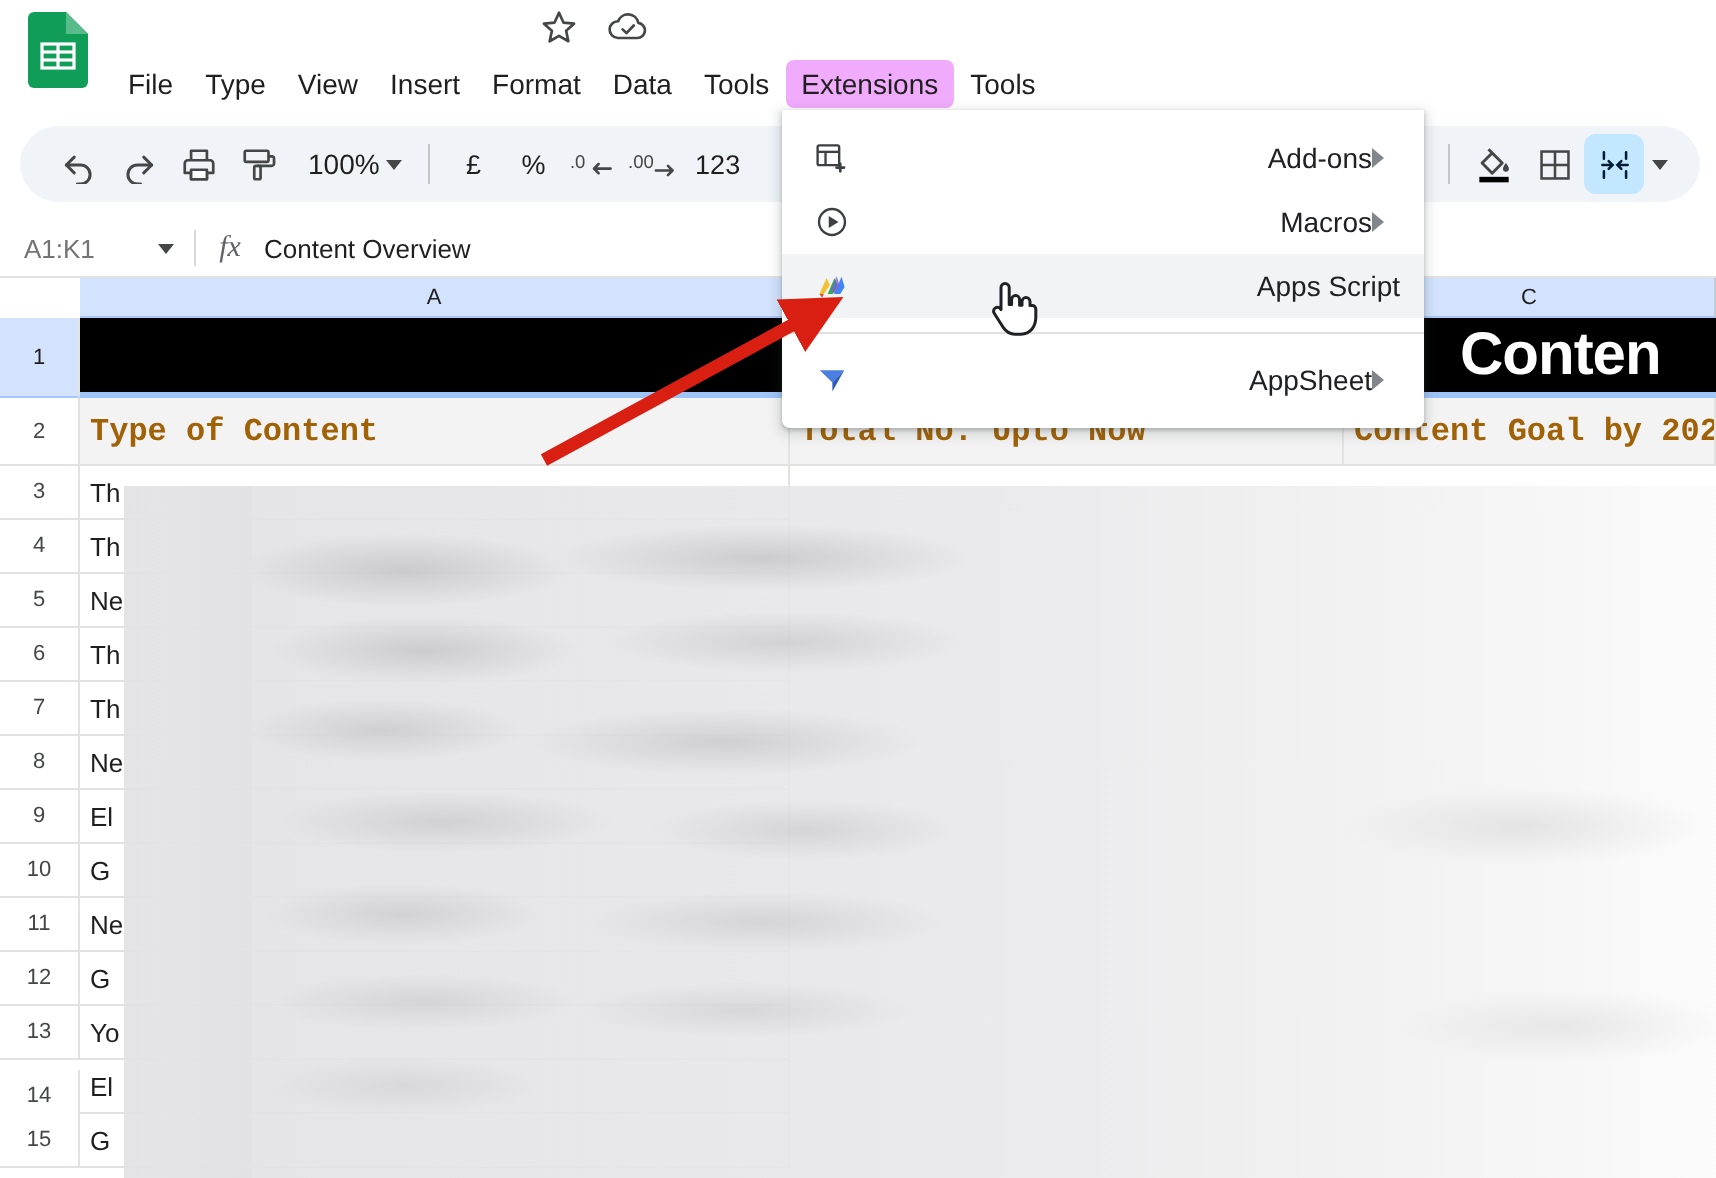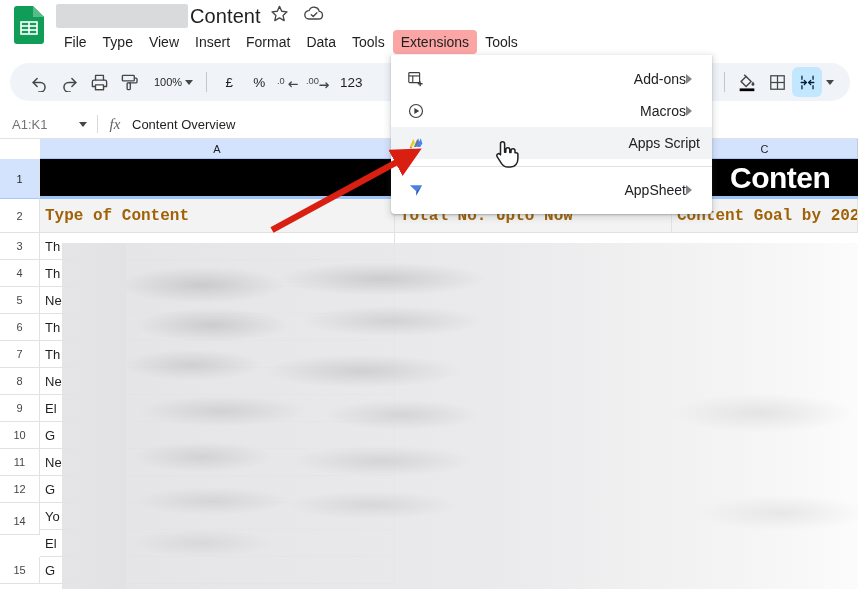--- a/index.html
+++ b/index.html
@@ -64,21 +64,21 @@
   .menu-item {
     font-size: 14px;
     color: #1f1f1f;
     padding: 3px 8px;
     border-radius: 4px;
     line-height: 18px;
     white-space: nowrap;
     cursor: default;
   }
   .menu-item.active {
-    background: #fca5a5;
+    background: #f0abfc;
   }
 
   
   .toolbar {
     position: absolute; left: 10px; top: 63px;
     width: 840px; height: 38px;
     background: #f0f4f9;
     border-radius: 20px;
     display: flex; align-items: center;
     padding-left: 14px;
@@ -92,21 +92,21 @@
     color: #444746;
     cursor: default;
   }
   .tb-btn.square-active {
     background: #c2e7ff;
     border-radius: 6px;
     color: #001d35;
   }
   .tb-zoom {
     display: flex; align-items: center; gap: 3px;
-    font-size: 11px; color: #1f1f1f;
+    font-size: 14px; color: #1f1f1f;
     padding: 0 6px 0 10px;
     height: 28px;
     cursor: default;
   }
   .tb-sep {
     width: 1px; height: 20px;
     background: #c4c7c5;
     margin: 0 7px;
     flex: none;
   }
@@ -331,24 +331,20 @@
         <path d="M19 0l11 11H19z" fill="#57bb8a"></path>
         <g fill="none" stroke="#ffffff" stroke-width="1.6">
           <rect x="7" y="16" width="16" height="12"></rect>
           <line x1="7" y1="20" x2="23" y2="20"></line>
           <line x1="7" y1="24" x2="23" y2="24"></line>
           <line x1="15" y1="16" x2="15" y2="28"></line>
         </g>
       </svg>
     </div>
 
-    <div class="doc-title-wrap">
-      <span class="title-redacted"></span>
-      <span class="doc-title">Content</span>
-    </div>
 
     <div class="title-icons">
       <span>
         <svg width="19" height="19" viewBox="0 0 24 24" fill="none" stroke="#444746" stroke-width="1.7" stroke-linejoin="round">
           <polygon points="12,3 14.8,9.2 21.5,9.9 16.5,14.4 17.9,21 12,17.6 6.1,21 7.5,14.4 2.5,9.9 9.2,9.2"></polygon>
         </svg>
       </span>
       <span>
         <svg width="22" height="19" viewBox="0 0 26 20" fill="none" stroke="#444746" stroke-width="1.6" stroke-linecap="round" stroke-linejoin="round">
           <path d="M7 16.5h11.5a4.5 4.5 0 0 0 .6-8.96A6.2 6.2 0 0 0 7.2 6.6 4.9 4.9 0 0 0 7 16.5z"></path>
@@ -484,21 +480,21 @@
     <div class="rowhead" style="top:121px; height:27px;">4</div>
     <div class="rowhead" style="top:148px; height:27px;">5</div>
     <div class="rowhead" style="top:175px; height:27px;">6</div>
     <div class="rowhead" style="top:202px; height:27px;">7</div>
     <div class="rowhead" style="top:229px; height:27px;">8</div>
     <div class="rowhead" style="top:256px; height:27px;">9</div>
     <div class="rowhead" style="top:283px; height:27px;">10</div>
     <div class="rowhead" style="top:310px; height:27px;">11</div>
     <div class="rowhead" style="top:337px; height:27px;">12</div>
     <div class="rowhead" style="top:364px; height:27px;">13</div>
-    <div class="rowhead" style="top:369px; height:27px;">14</div>
+    <div class="rowhead" style="top:396px; height:27px;">14</div>
     <div class="rowhead" style="top:418px; height:27px;">15</div>
 
     <div class="row1band">
       <span class="banner-text">Conten</span>
     </div>
 
     <div class="cell hdr2" style="left:40px;  top:60px; width:355px; height:34px;">Type of Content</div>
     <div class="cell hdr2" style="left:395px; top:60px; width:277px; height:34px;">Total No. Upto Now</div>
     <div class="cell hdr2" style="left:672px; top:60px; width:186px; height:34px;">Content Goal by 202</div>
 

